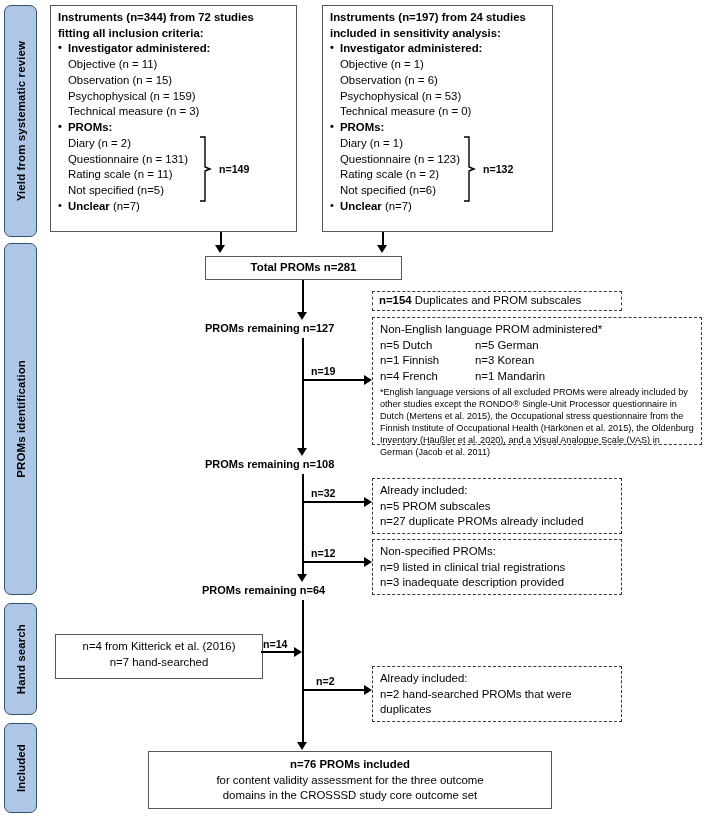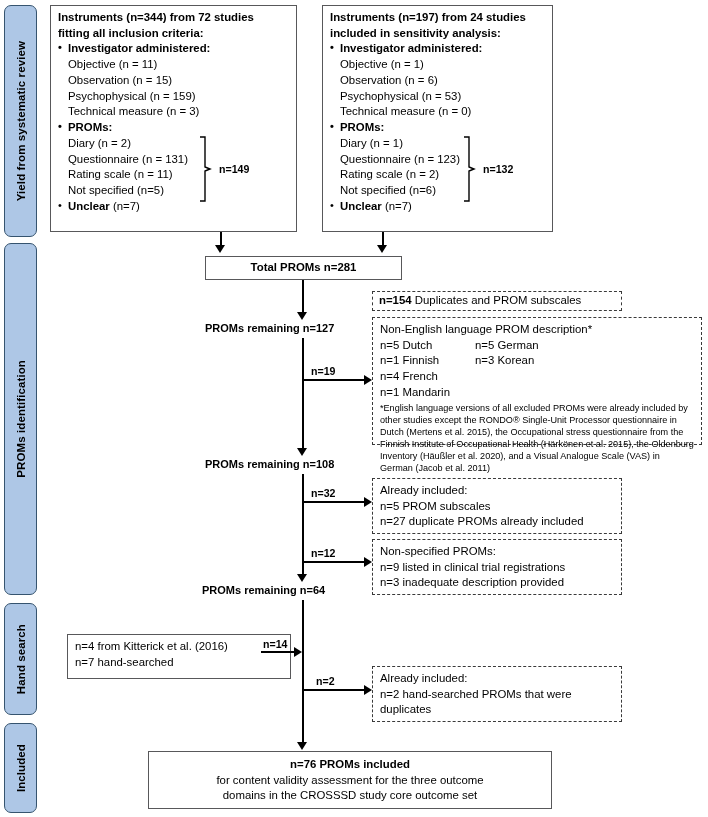--- a/index.html
+++ b/index.html
@@ -216,30 +216,30 @@
 
   <div class="vline" style="left:302px; top:600px; height:142px;"></div>
   <div class="arrow-down" style="left:297px; top:742px;"></div>
 
   <div class="box dashed" style="left:372px; top:291px; width:250px; height:20px; display:flex; align-items:center;">
     <div style="padding-left:6px;"><span class="b">n=154</span><span> Duplicates and PROM subscales</span></div>
   </div>
 
   <div class="box dashed" style="left:372px; top:317px; width:330px; height:128px;">
     <div class="pad">
-      <div>Non-English language PROM description*</div>
+      <div>Non-English language PROM administered*</div>
       <div style="display:flex;">
         <span style="width:95px; display:inline-block;">n=5 Dutch</span>
         <span>n=5 German</span>
       </div>
       <div style="display:flex;">
         <span style="width:95px; display:inline-block;">n=1 Finnish</span>
         <span>n=3 Korean</span>
       </div>
-      <div style="display:flex;flex-direction:column;">
+      <div style="display:flex;">
         <span style="width:95px; display:inline-block;">n=4 French</span>
         <span>n=1 Mandarin</span>
       </div>
       <div class="tiny" style="margin-top:1px;">*English language versions of all excluded PROMs were already included by other studies except the RONDO® Single-Unit Processor questionnaire in Dutch (Mertens et al. 2015), the Occupational stress questionnaire from the Finnish Institute of Occupational Health (Härkönen et al. 2015), the Oldenburg Inventory (Häußler et al. 2020), and a Visual Analogue Scale (VAS) in German (Jacob et al. 2011)</div>
     </div>
   </div>
 
   <div class="hline" style="left:302px; top:379px; width:62px;"></div>
   <div class="arrow-right" style="left:364px; top:375px;"></div>
   <div class="small-label" style="left:311px; top:365px;">n=19</div>
@@ -259,21 +259,21 @@
     <div class="pad">
       <div>Non-specified PROMs:</div>
       <div class="nowrap">n=9  listed in clinical trial registrations</div>
       <div class="nowrap">n=3  inadequate description provided</div>
     </div>
   </div>
   <div class="hline" style="left:302px; top:561px; width:62px;"></div>
   <div class="arrow-right" style="left:364px; top:557px;"></div>
   <div class="small-label" style="left:311px; top:547px;">n=12</div>
 
-  <div class="box solid-thick" style="left:67px; top:634px; width:224px; height:45px;">
+  <div class="box solid-thick" style="left:55px; top:634px; width:208px; height:45px;text-align:center;">
     <div class="pad">
       <div>n=4 from Kitterick et al. (2016)</div>
       <div>n=7 hand-searched</div>
     </div>
   </div>
   <div class="hline" style="left:261px; top:651px; width:35px;"></div>
   <div class="arrow-right" style="left:294px; top:647px;"></div>
   <div class="small-label" style="left:263px; top:638px;">n=14</div>
 
   <div class="box dashed" style="left:372px; top:666px; width:250px; height:56px;">

